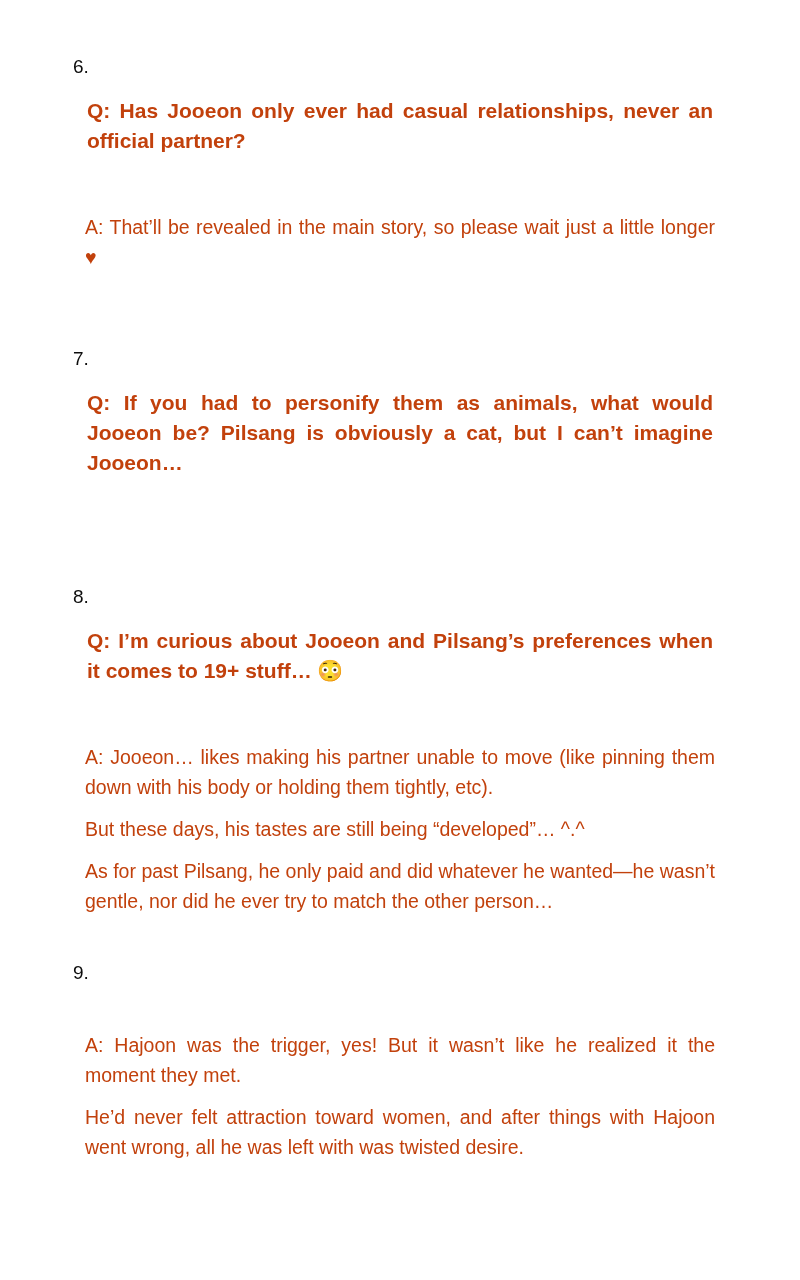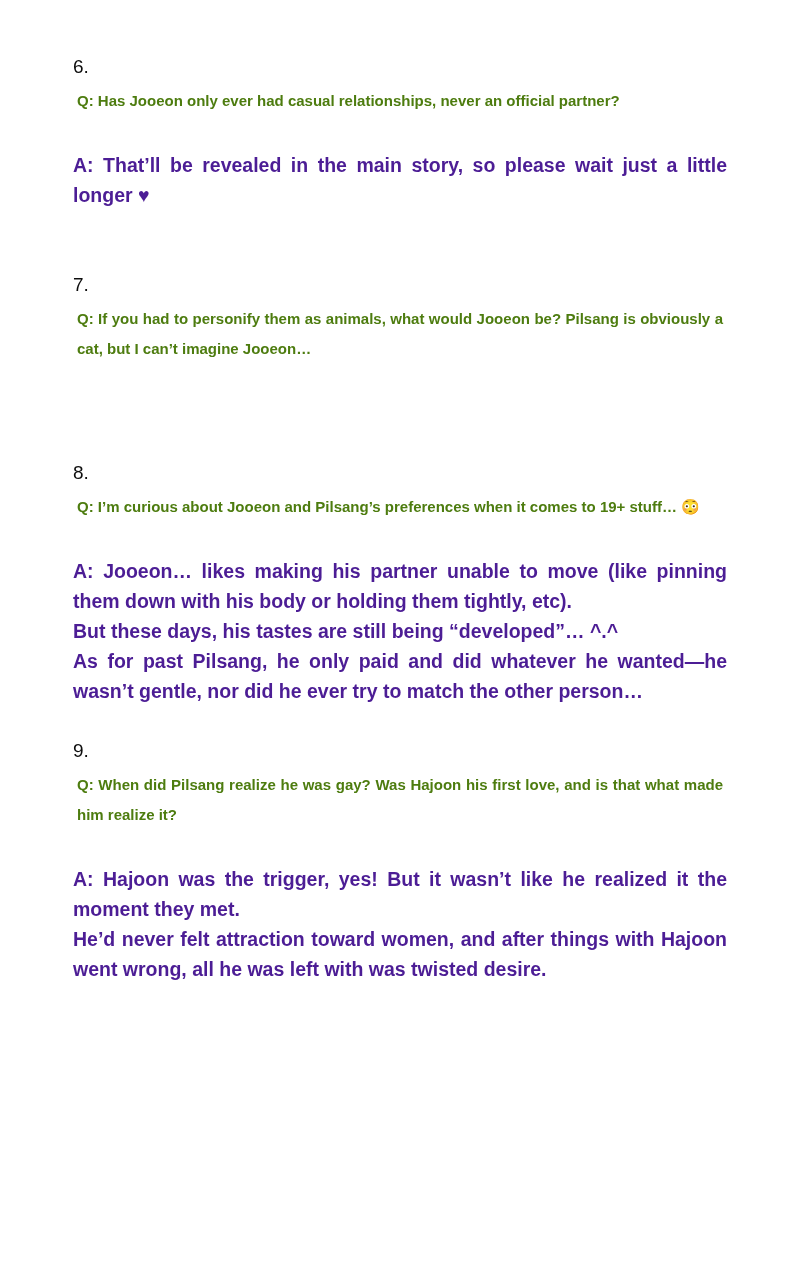--- a/index.html
+++ b/index.html
@@ -24,34 +24,34 @@
     margin: 0 0 0 0;
   }
   .num {
     font-size: 19px;
     line-height: 30px;
     font-weight: 400;
     color: #0d0d0d;
     margin: 0;
   }
   .question {
-    font-size: 15px;
+    font-size: 21px;
     line-height: 30px;
     font-weight: 700;
-    color: #4d7c0f;
-    margin: 4px;
+    color: #c2410c;
+    margin: 14px;
     text-align: justify;
     text-justify: inter-word;
   }
   .answer {
     font-size: 19.5px;
     line-height: 30px;
-    font-weight: 700;
-    color: #4c1d95;
-    margin: 0;
+    font-weight: 400;
+    color: #c2410c;
+    margin: 12px;
     text-align: justify;
     text-justify: inter-word;
   }
   
   .gap-after-question { height: 30px; }
   .block-gap-large { height: 60px; }
   .block-gap-small { height: 30px; }
 </style>
 </head>
 <body>
@@ -81,19 +81,18 @@
     <div class="gap-after-question"></div>
     <p class="answer">A: Jooeon… likes making his partner unable to move (like pinning them down with his body or holding them tightly, etc).</p>
     <p class="answer">But these days, his tastes are still being “developed”… ^.^</p>
     <p class="answer">As for past Pilsang, he only paid and did whatever he wanted—he wasn’t gentle, nor did he ever try to match the other person…</p>
   </div>
 
   <div class="block-gap-small"></div>
 
   <div class="qa-block">
     <p class="num">9.</p>
-    <p class="question">Q: When did Pilsang realize he was gay? Was Hajoon his first love, and is that what made him realize it?</p>
     <div class="gap-after-question"></div>
     <p class="answer">A: Hajoon was the trigger, yes! But it wasn’t like he realized it the moment they met.</p>
     <p class="answer">He’d never felt attraction toward women, and after things with Hajoon went wrong, all he was left with was twisted desire.</p>
   </div>
 
 </div>
 
 </body></html>

